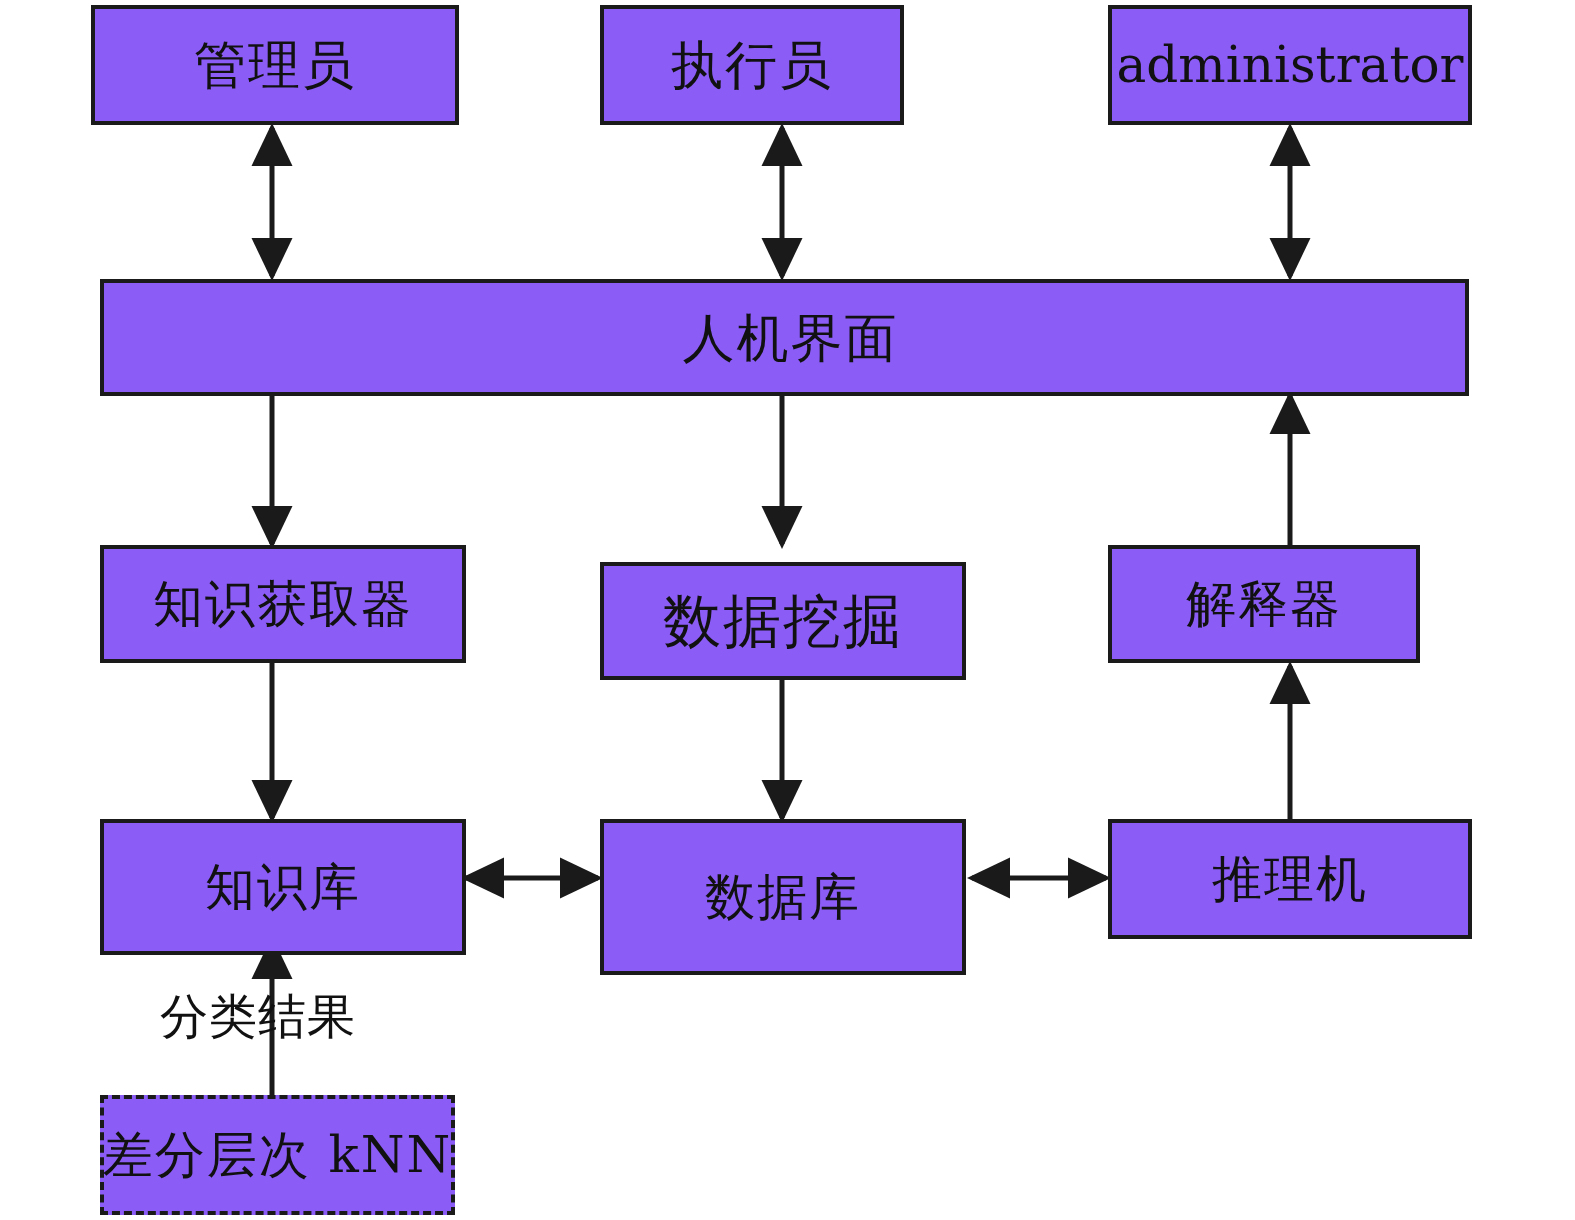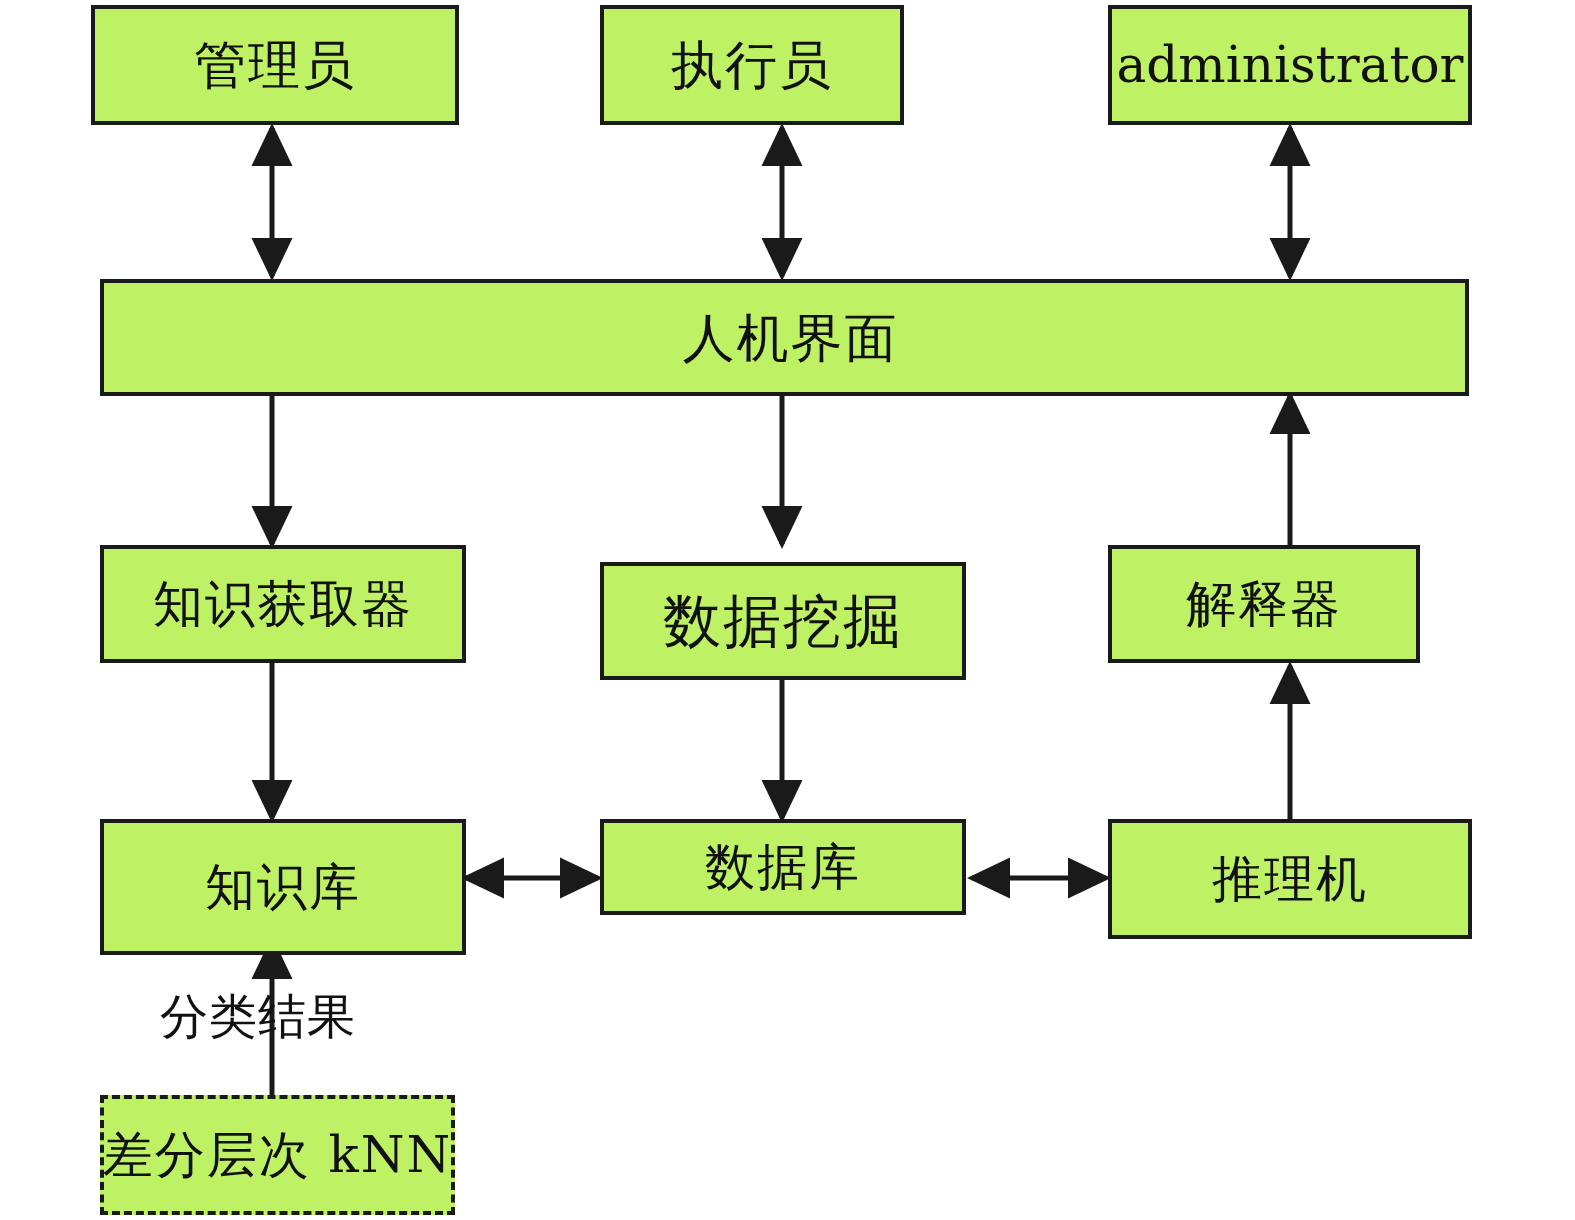--- a/index.html
+++ b/index.html
@@ -20,21 +20,21 @@
     left: 0;
     top: 0;
     width: 1575px;
     height: 1220px;
     pointer-events: none;
   }
   .node {
     position: absolute;
     box-sizing: border-box;
     border: 4px solid #1a1a1a;
-    background: #bef264;
+    background: #8b5cf6;
     display: flex;
     align-items: center;
     justify-content: center;
     color: #111111;
     line-height: 1;
     white-space: nowrap;
   }
   .node.cjk {
     font-family: "DejaVu Serif", "Liberation Serif", serif;
     letter-spacing: 2px;
@@ -120,21 +120,21 @@
   </div>
 
   <div class="node cjk" style="left:1108px; top:545px; width:312px; height:118px; font-size:50px;">
     <span>解释器</span>
   </div>
 
   <div class="node cjk" style="left:100px; top:819px; width:366px; height:136px; font-size:50px;">
     <span>知识库</span>
   </div>
 
-  <div class="node cjk" style="left:600px; top:819px; width:366px; height:96px; font-size:50px;">
+  <div class="node cjk" style="left:600px; top:819px; width:366px; height:156px; font-size:50px;">
     <span>数据库</span>
   </div>
 
   <div class="node cjk" style="left:1108px; top:819px; width:364px; height:120px; font-size:50px;">
     <span>推理机</span>
   </div>
 
   <div class="edge-label" style="left:160px; top:992px; font-size:48px;">
     <span>分类结果</span>
   </div>

